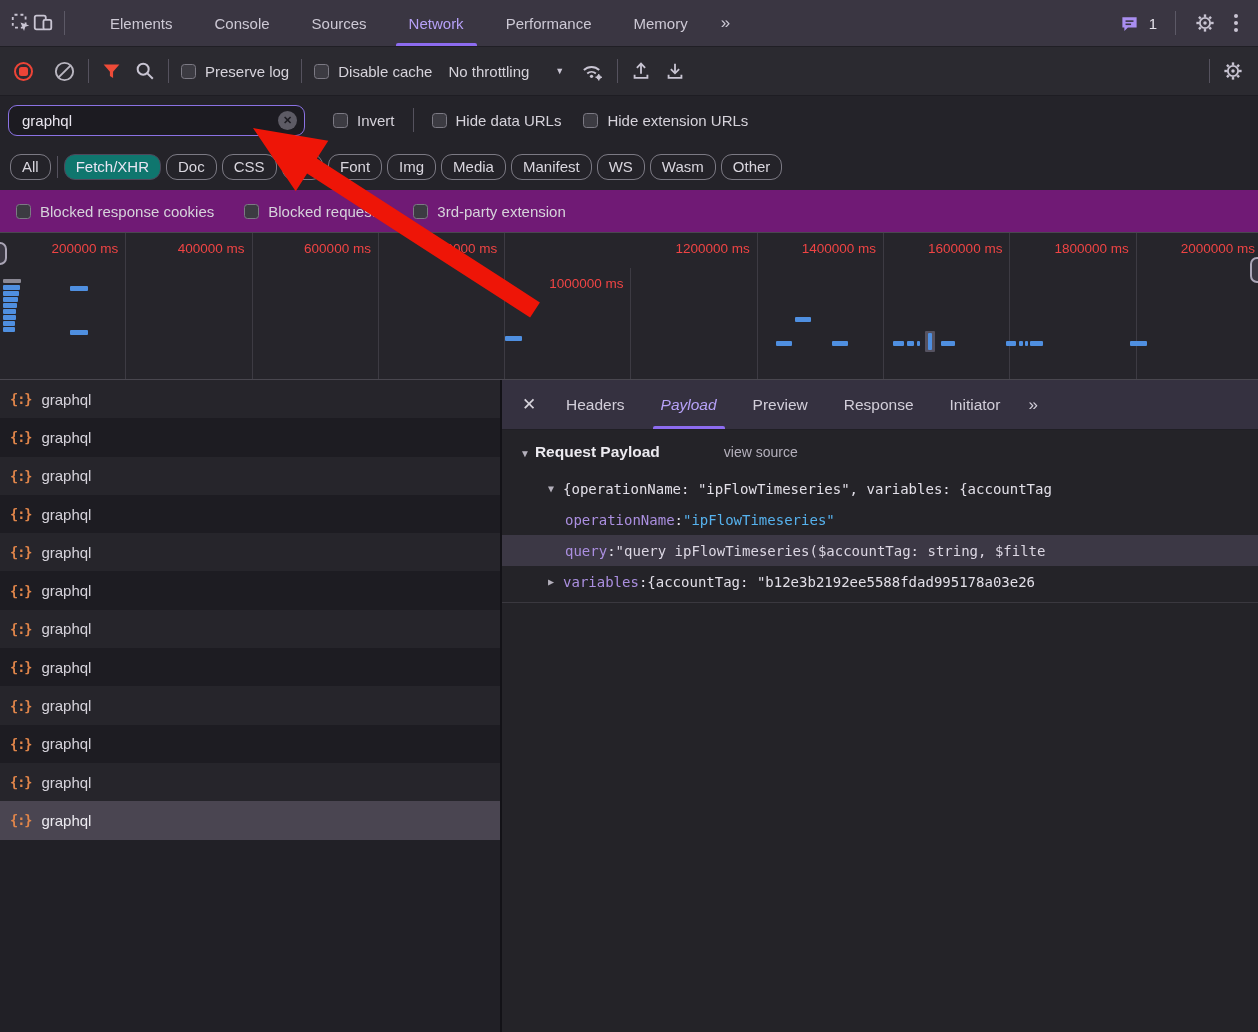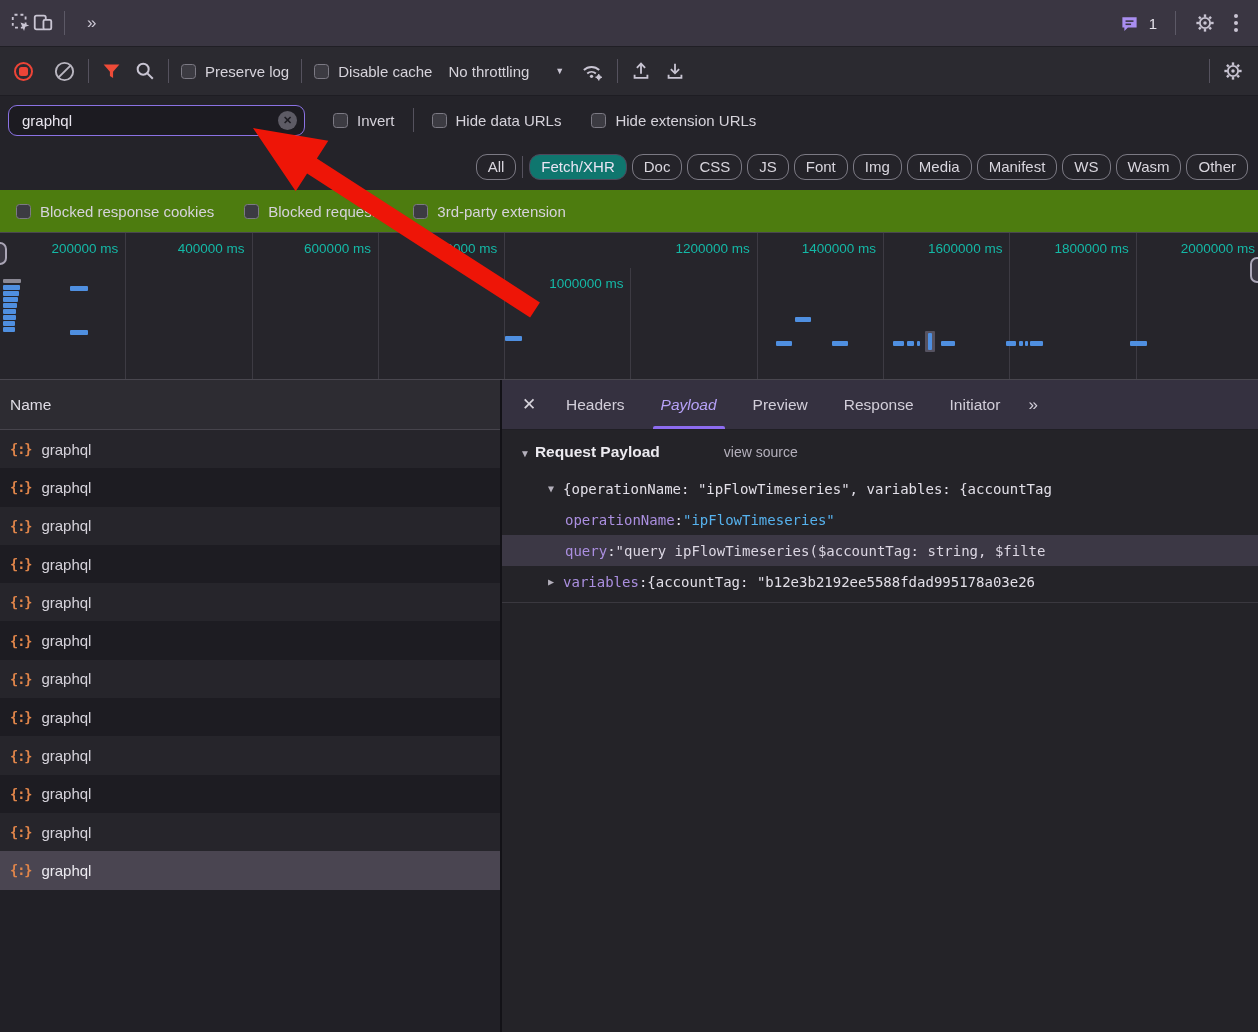--- a/index.html
+++ b/index.html
@@ -45,34 +45,34 @@
     display:flex; align-items:center; padding:0 8px; gap:14px; }
   .filter-input { width:297px; height:31px; border:1.5px solid #8b72e4; border-radius:9px; background:#1c1b21;
     display:flex; align-items:center; padding:0 7px 0 11px; flex:none; }
   .filter-input input { flex:1; min-width:0; background:transparent; border:none; outline:none; color:#e8e5ee; font-size:15px; font-family:inherit; }
   .clear-btn { width:19px; height:19px; border-radius:50%; background:#5d5b65; color:#1c1b21;
     display:flex; align-items:center; justify-content:center; font-size:11px; font-weight:bold; flex:none; }
   .filter-row .vsep { margin:0 4px; }
 
   
   .chips-row { position:absolute; top:144px; left:0; right:0; height:46px; background:#242329;
-    display:flex; align-items:center; padding:0 10px; gap:5px;justify-content:flex-end; }
+    display:flex; align-items:center; padding:0 10px; gap:5px; }
   .chip { border:1px solid #7c7a84; border-radius:11px; padding:3px 11px 4px; font-size:15px; color:#d9d6de; white-space:nowrap; }
   .chip.selected { background:#0f766e; border-color:#4e4759; color:#e9e4f3; }
   .chip-sep { width:1px; height:22px; background:#55525e; margin:0 1px; }
 
   
-  .cbs-row { position:absolute; top:190px; left:0; right:0; height:42px; background:#4d7c0f;
+  .cbs-row { position:absolute; top:190px; left:0; right:0; height:42px; background:#701a75;
     display:flex; align-items:center; gap:30px; padding:0 16px; }
 
   
   .timeline { position:absolute; top:232px; left:0; right:0; height:148px; background:#26252b;
     border-top:1px solid #49474f; border-bottom:1px solid #49474f; overflow:hidden; }
   .tl-col { position:absolute; top:0; bottom:0; border-right:1px solid #3d3b43; }
-  .tl-label { position:absolute; top:8px; right:7px; font-size:13.5px; color:#14b8a6; white-space:nowrap; }
+  .tl-label { position:absolute; top:8px; right:7px; font-size:13.5px; color:#ef4444; white-space:nowrap; }
   .tl-bar { position:absolute; border-radius:1px; }
   .tl-pill { position:absolute; border:2px solid #aaa5b6; border-radius:7px; background:#3a3742; }
 
   
   .name-col { position:absolute; top:380px; left:0; width:500px; bottom:0; background:#212026; overflow:hidden; }
   .name-header { height:50px; background:#2d2c32; border-bottom:1px solid #46444c;
     display:flex; align-items:center; padding:0 10px; font-size:15.5px; color:#dfdce5; }
   .req-row { height:38.3px; display:flex; align-items:center; padding:0 10px; font-size:15px; color:#d6d3db; }
   .req-row.alt { background:#26252b; }
   .req-row:not(.alt) { background:#1d1c22; }
@@ -121,20 +121,28 @@
       <path d="M11.5 11.5 L21 14.6 L16.7 16.2 L15.3 20.6 Z" fill="currentColor" stroke="none"></path>
     </svg>
   </div>
   <div class="icon-btn">
     <svg width="22" height="22" viewBox="0 0 24 24" stroke="currentColor" fill="none" stroke-width="2">
       <rect x="3" y="4" width="12" height="15" rx="2"></rect>
       <rect x="12.5" y="8.5" width="8.5" height="10.5" rx="1.5" fill="#3a3642"></rect>
     </svg>
   </div>
   <div class="vsep"></div>
+  <div class="main-tabs" id="main-tabs">
+      <div class="main-tab">Elements</div>
+      <div class="main-tab">Console</div>
+      <div class="main-tab">Sources</div>
+      <div class="main-tab selected">Network</div>
+      <div class="main-tab">Performance</div>
+      <div class="main-tab">Memory</div>
+    </div>
   <div class="tab-more">»</div>
   <div class="right-cluster">
     <div class="icon-btn">
       <svg width="19" height="19" viewBox="0 0 24 24" fill="#a98ef0">
         <path d="M3 4 h18 v13 h-11 l-4.5 4.5 v-4.5 h-2.5 z"></path>
         <rect x="7" y="8" width="10" height="2" fill="#3a3642"></rect>
         <rect x="7" y="12" width="7" height="2" fill="#3a3642"></rect>
       </svg>
     </div>
     <span class="msg-count">1</span>
@@ -253,21 +261,21 @@
   </div>
   <div class="cb-item" style="margin-left:14px;">
     <span class="checkbox"></span>
     <span class="cb-label">Invert</span>
   </div>
   <div class="vsep"></div>
   <div class="cb-item">
     <span class="checkbox"></span>
     <span class="cb-label">Hide data URLs</span>
   </div>
-  <div class="cb-item" style="margin-left:16px;">
+  <div class="cb-item" style="margin-left:8px;">
     <span class="checkbox"></span>
     <span class="cb-label">Hide extension URLs</span>
   </div>
 </div>
 
 <div class="chips-row" id="chips">
     <div class="chip">All</div>
     <div class="chip-sep"></div>
     <div class="chip selected">Fetch/XHR</div>
     <div class="chip">Doc</div>
@@ -356,21 +364,20 @@
       <div class="tl-bar" style="left: 1019px; top: 108px; width: 4px; height: 5px; background: rgb(79, 143, 224);"></div>
       <div class="tl-bar" style="left: 1025px; top: 108px; width: 3px; height: 5px; background: rgb(79, 143, 224);"></div>
       <div class="tl-bar" style="left: 1030px; top: 108px; width: 13px; height: 5px; background: rgb(79, 143, 224);"></div>
       <div class="tl-bar" style="left: 1130px; top: 108px; width: 17px; height: 5px; background: rgb(79, 143, 224);"></div>
     </div>
   <div class="tl-pill" style="left:-7px; top:9px; width:14px; height:23px;"></div>
   <div class="tl-pill" style="left:1250px; top:24px; width:14px; height:26px;"></div>
 </div>
 
 <div class="name-col">
-  <div class="name-header">Name</div>
   <div id="request-rows">
       <div class="req-row alt">
         <span class="req-icon">{:}</span>
         <span>graphql</span>
       </div>
       <div class="req-row">
         <span class="req-icon">{:}</span>
         <span>graphql</span>
       </div>
       <div class="req-row alt">

